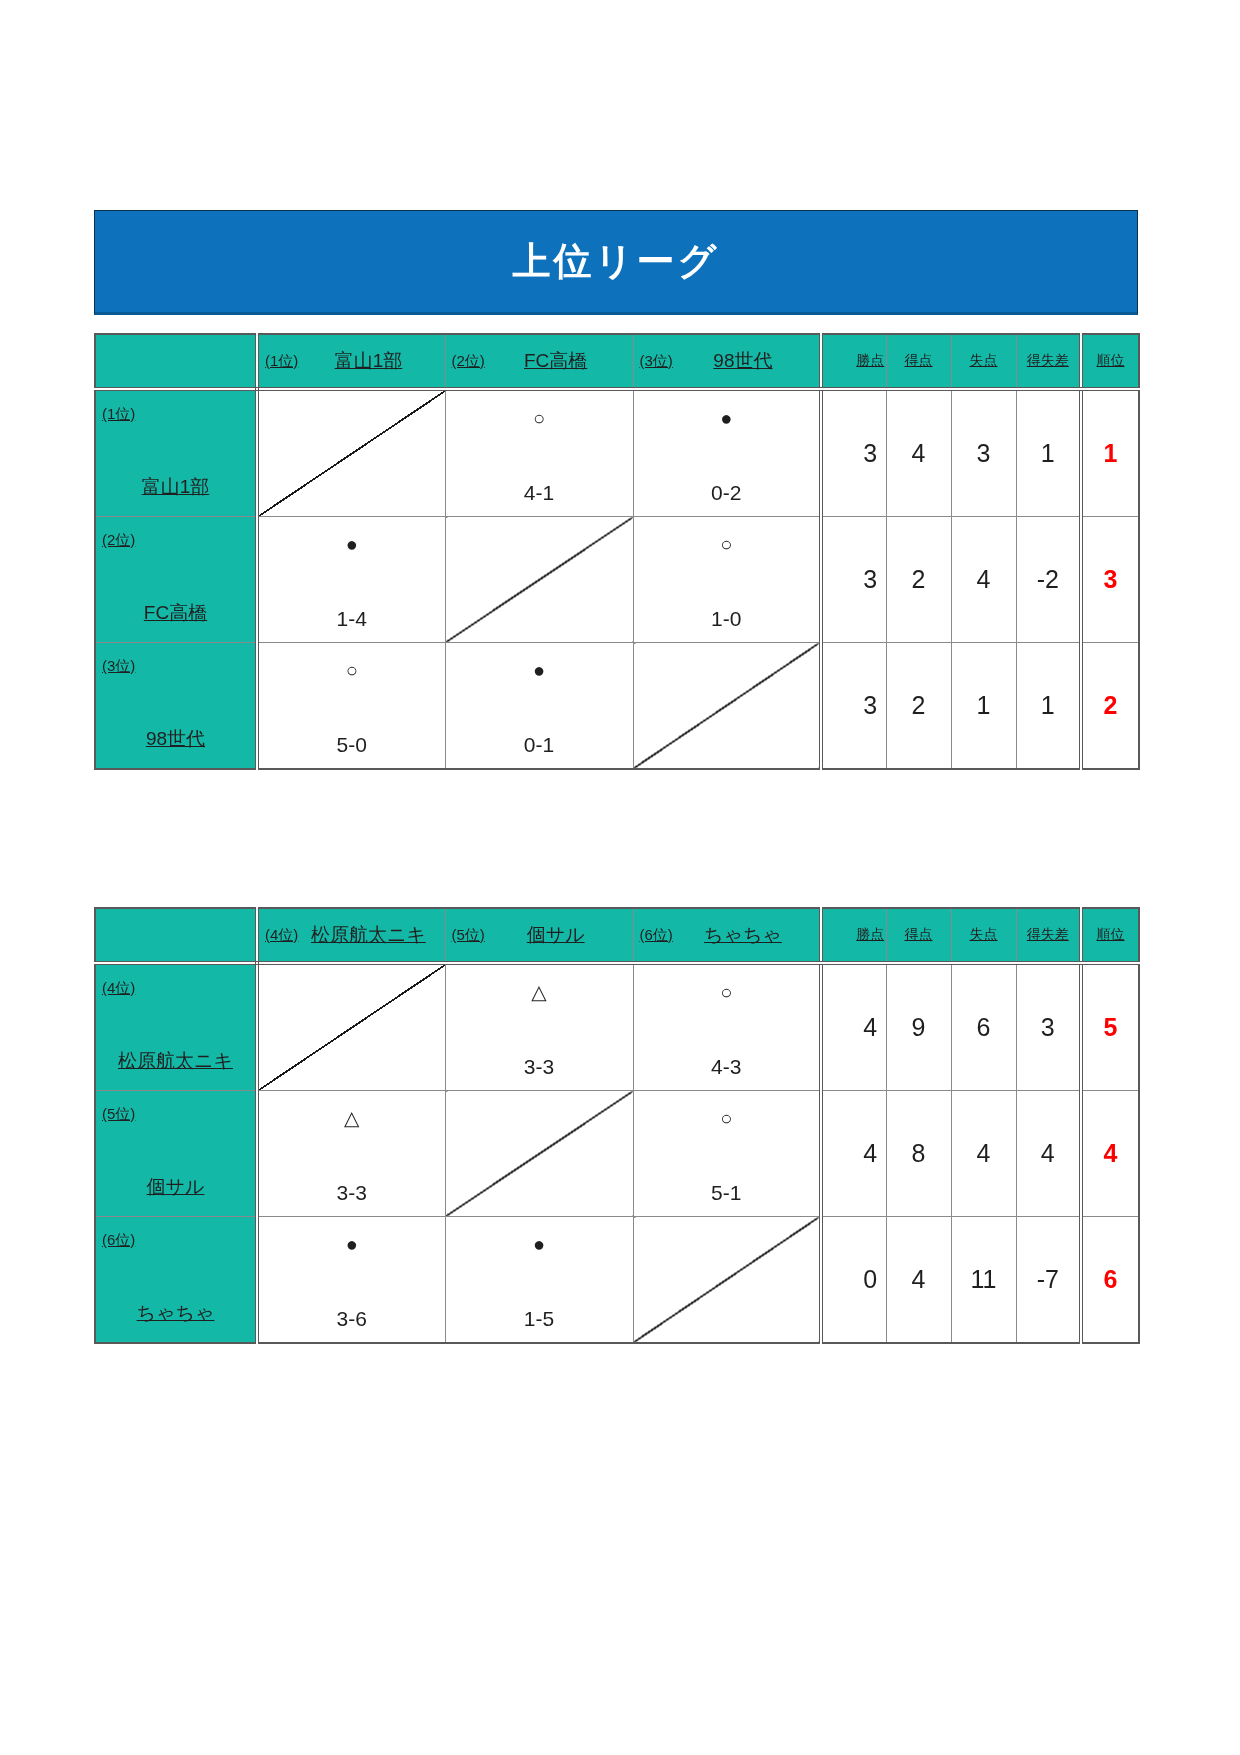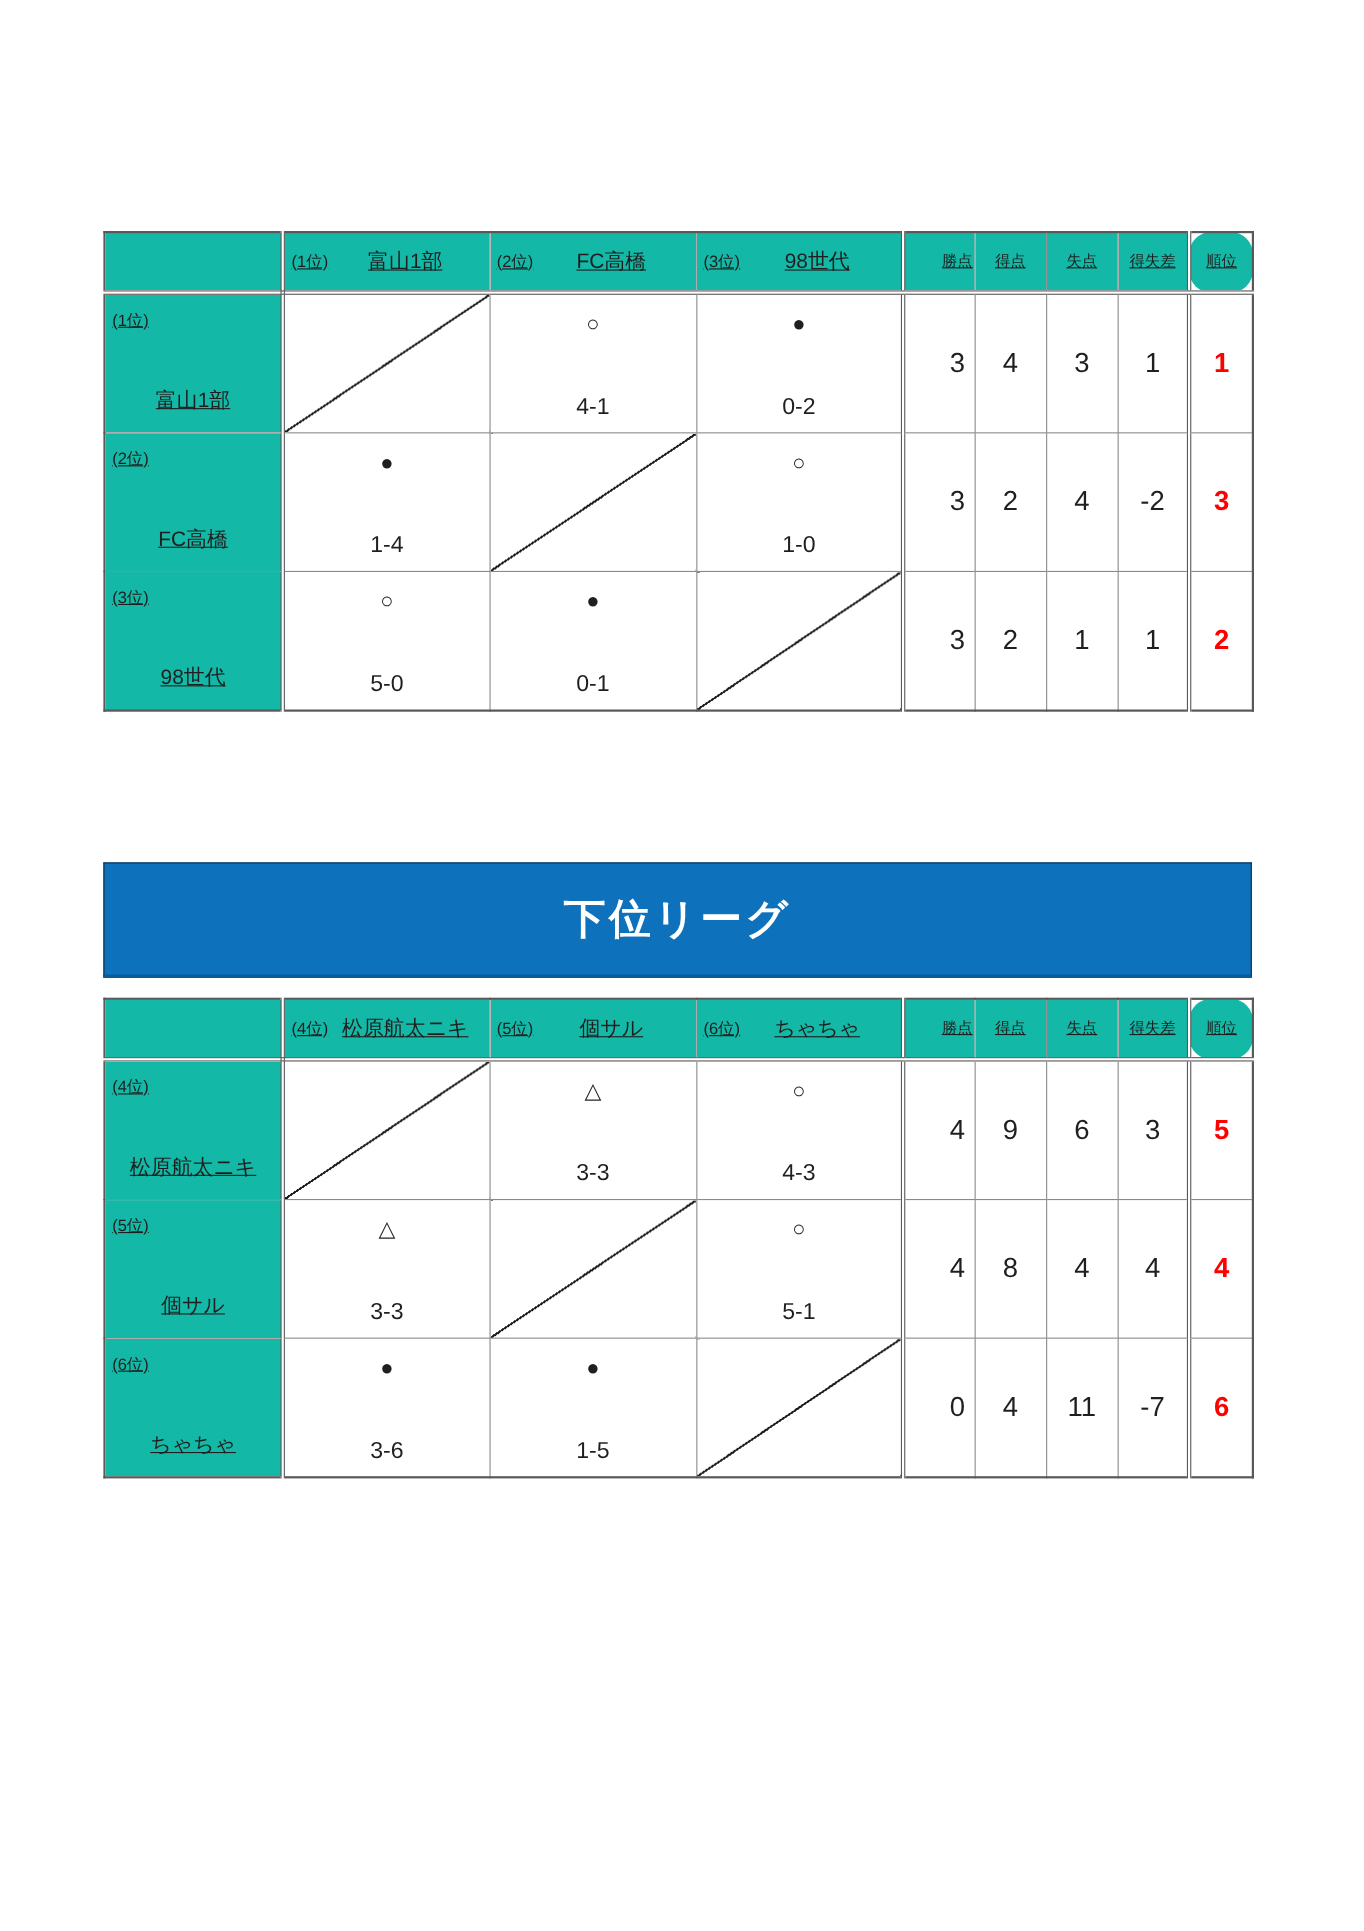--- a/index.html
+++ b/index.html
@@ -36,21 +36,21 @@
 
   tr.head-row  { height: 55px; }
   tr.data-row  { height: 125px; }
 
   .gray { background: #14b8a6; text-decoration: underline; }
 
   
   .head-row td { border-bottom: 4px double #595959; }
   .col-rowhead { border-right: 4px double #595959; }
   .col-points  { border-left: 4px double #595959; padding-left: 32px; }
-  .col-rank    { border-left: 4px double #595959; border-radius: 20px; }
+  .col-rank    { border-left: 4px double #595959; }
 
   .hteam { display: flex; align-items: center; height: 100%; padding: 0 6px; }
   .hseed { font-size: 15px; white-space: nowrap; }
   .hname { flex: 1; text-align: center; font-size: 19px; white-space: nowrap; }
   .stat-h { text-align: center; font-size: 14px; }
 
   .rowhead { display: flex; flex-direction: column; justify-content: space-between;
              height: 125px; box-sizing: border-box; padding: 14px 6px 16px; }
   .rseed { font-size: 15px; text-align: left; }
   .rname { font-size: 19px; text-align: center; white-space: nowrap; }
@@ -71,20 +71,23 @@
 
   .stat { text-align: center; font-size: 25px; }
   .rank { text-align: center; font-size: 25px; font-weight: bold; color: #ff0000; }
 </style>
 </head>
 <body>
 
 <div class="page">
 
   <section class="league">
+    <div class="banner">
+      <div class="banner-title">上位リーグ</div>
+    </div>
 
     <table class="league-table">
       <colgroup>
         <col style="width:162px">
           <col style="width:188px">
           <col style="width:188px">
           <col style="width:188px">
         <col style="width:65px">
           <col style="width:65px">
           <col style="width:65px">
@@ -197,23 +200,20 @@
         <td class="stat">2</td>
         <td class="stat">1</td>
         <td class="stat">1</td>
         <td class="rank col-rank">2</td>
       </tr>
     </tbody>
       </table>
   </section>
 
   <section class="league league-lower">
-    <div class="banner">
-      <div class="banner-title">下位リーグ</div>
-    </div>
 
     <table class="league-table">
       <colgroup>
         <col style="width:162px">
           <col style="width:188px">
           <col style="width:188px">
           <col style="width:188px">
         <col style="width:65px">
           <col style="width:65px">
           <col style="width:65px">

